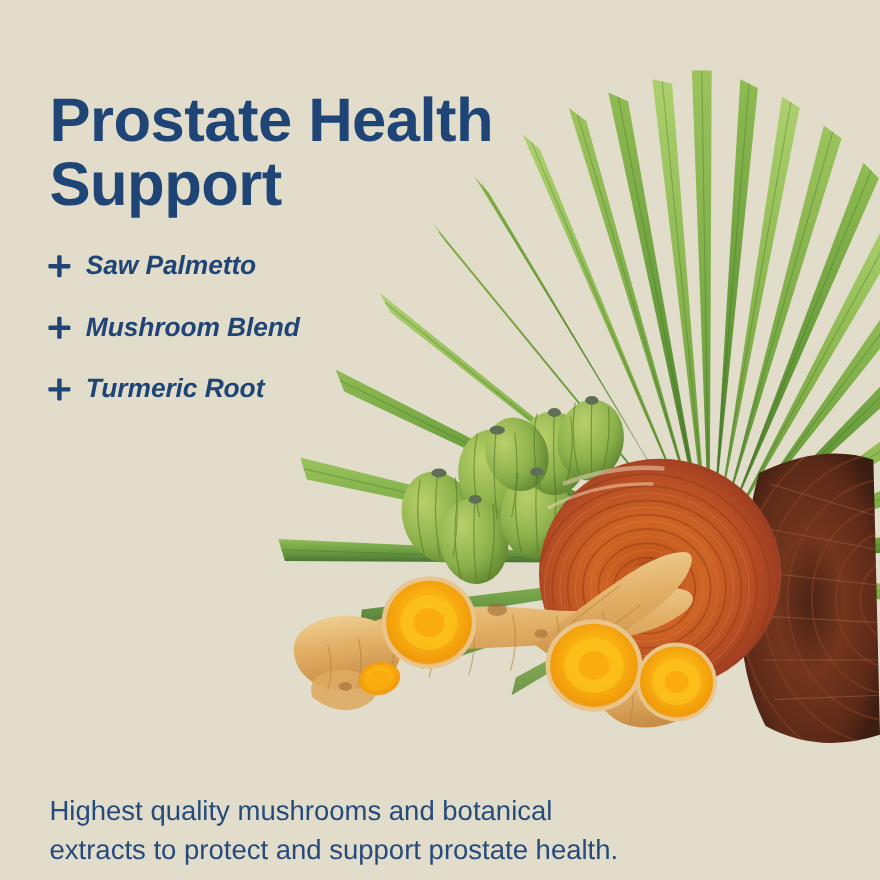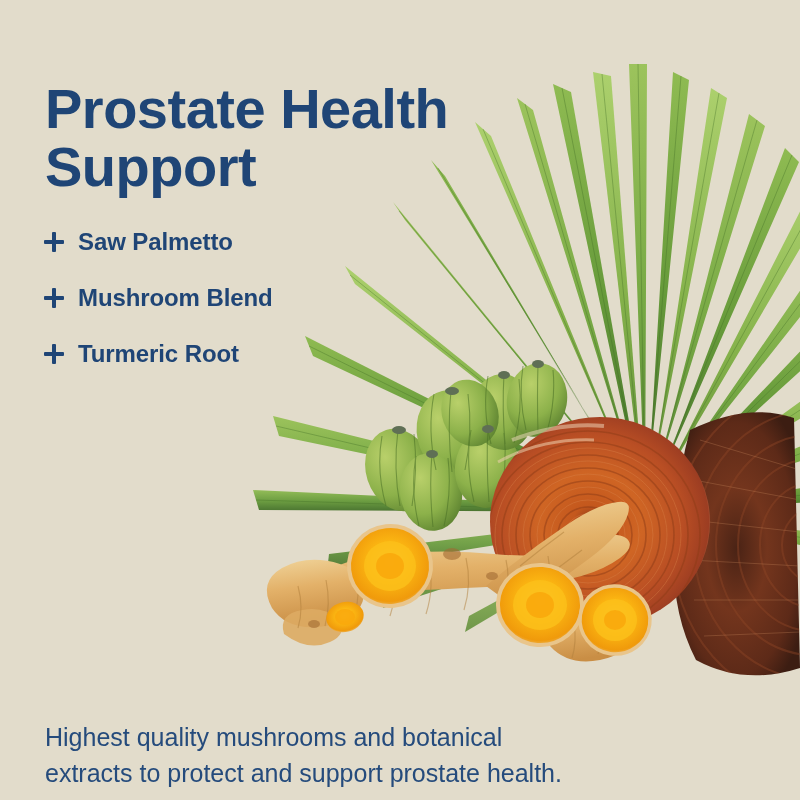--- a/index.html
+++ b/index.html
@@ -32,20 +32,21 @@
     font-weight:bold;
     line-height:1.04;
     letter-spacing:-0.5px;
     color:#1f4576;
     white-space:pre-line;
   }
   #features{
     position:absolute;
     left:38px;top:214px;
     width:330px;
+    font-style:italic;
   }
   .feature-row{
     display:flex;
     align-items:center;
     height:56px;
   }
   .plus-icon{
     width:32px;height:32px;
     flex:0 0 32px;
     position:relative;

